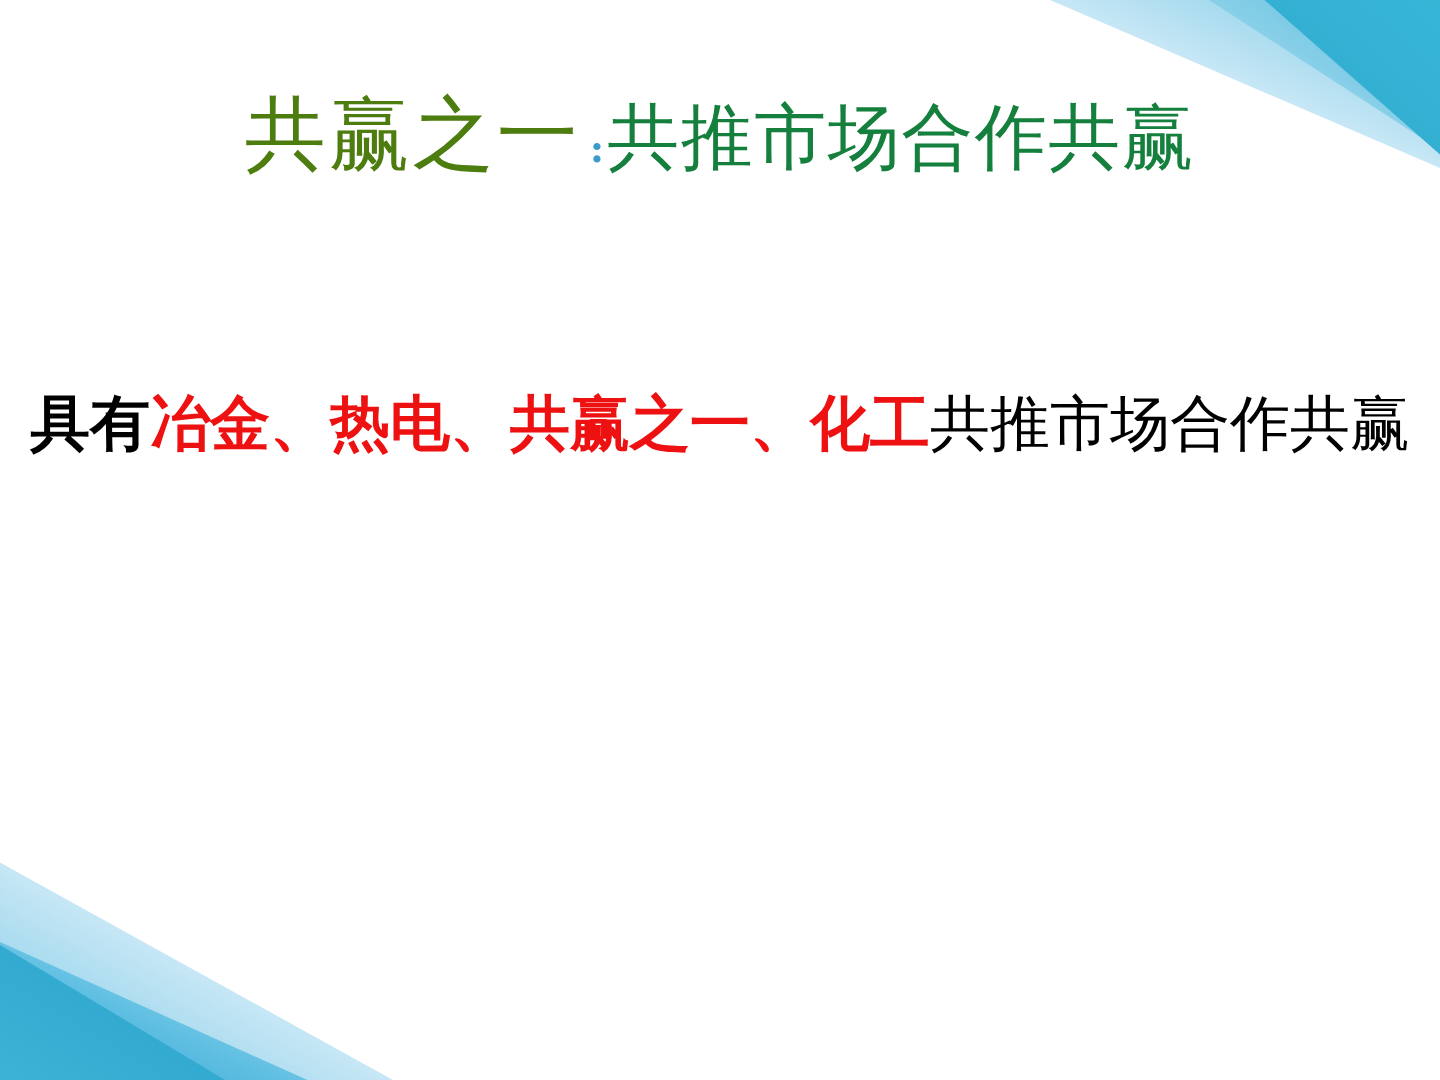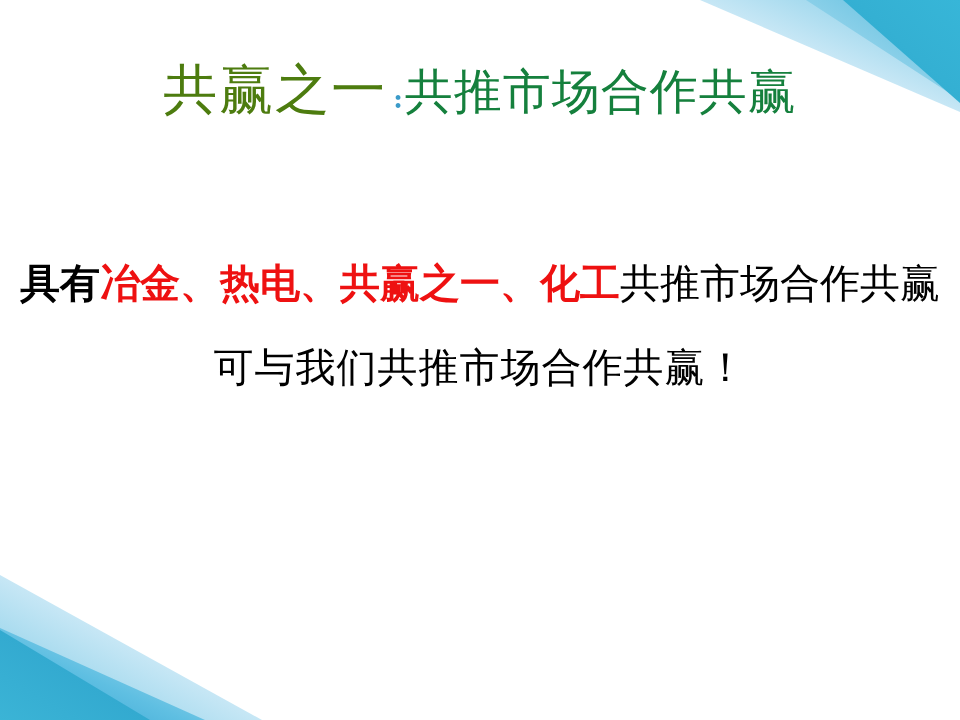--- a/index.html
+++ b/index.html
@@ -154,19 +154,16 @@
   <div class="title-block">
     <span class="title-main">共赢之一</span><span class="title-colon">:</span><span class="title-sub">共推市场合作共赢</span>
   </div>
 
   <div class="body-block">
 
     <div class="body-line line-one">
       <span class="seg-lead">具有</span><span class="seg-hl">冶金、热电、共赢之一、化工</span><span class="seg-plain">共推市场合作共赢</span>
     </div>
 
-    <div class="body-line line-two">
-      <span class="seg-plain">可与我们共推市场合作共赢！</span>
-    </div>
 
   </div>
 
 </div>
 
 </body></html>

